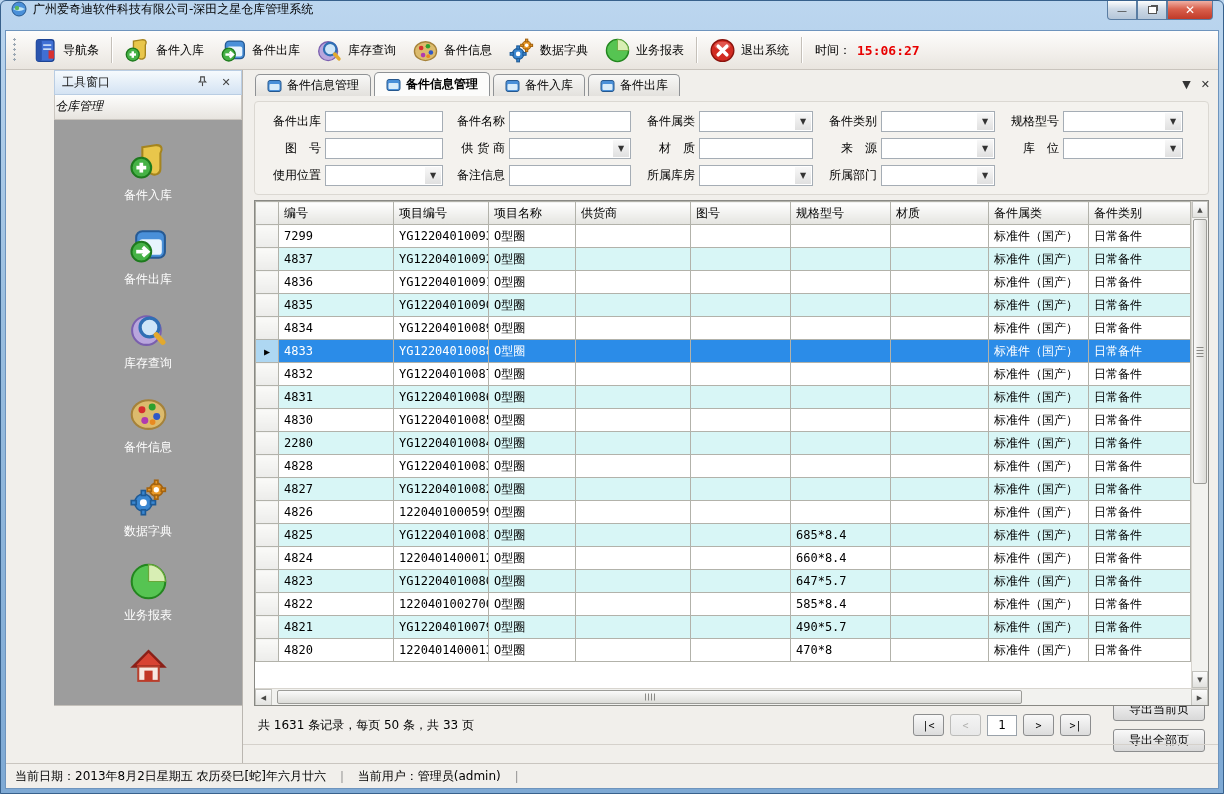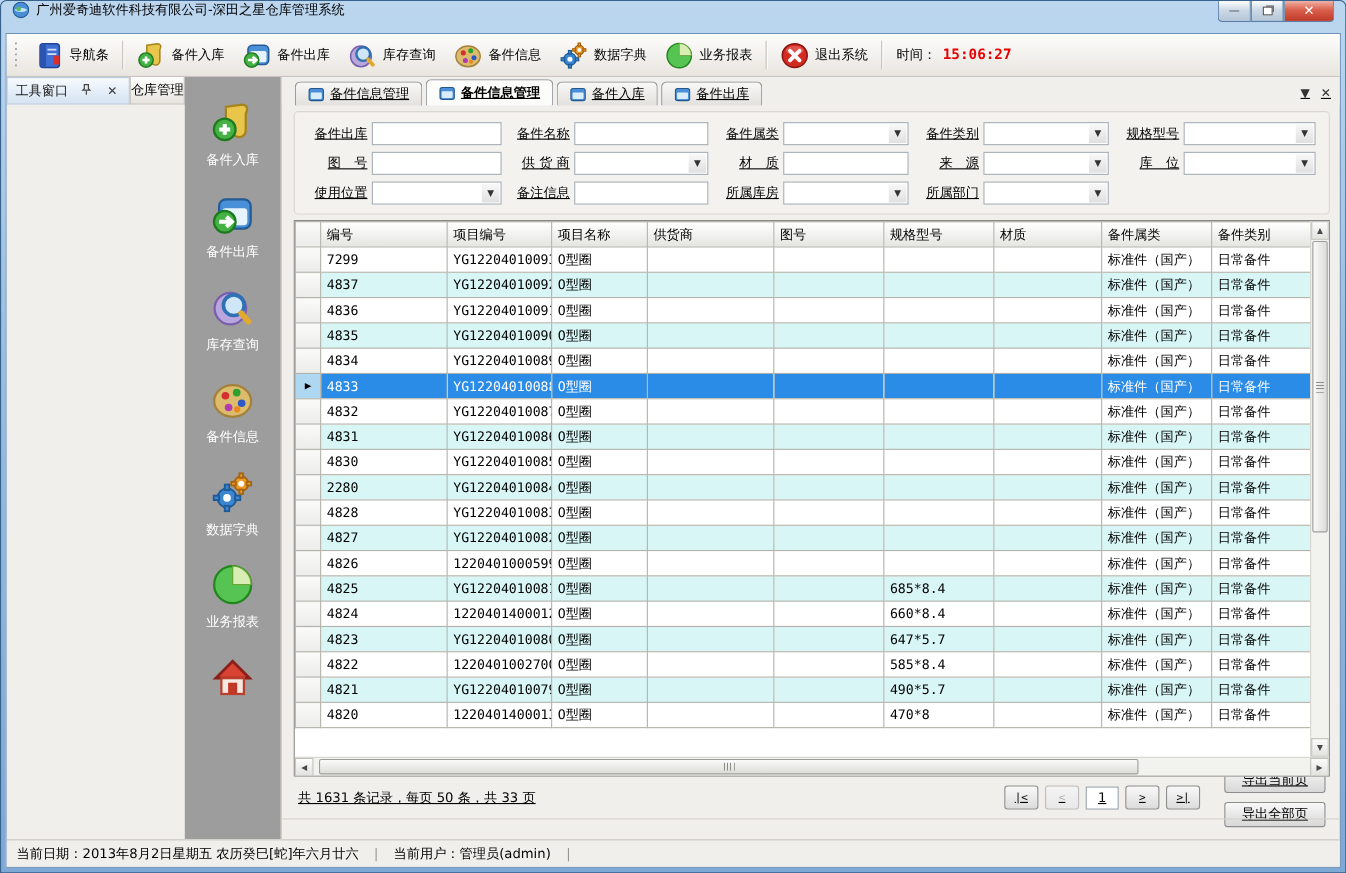--- a/index.html
+++ b/index.html
@@ -32,35 +32,35 @@
     display:flex; align-items:center; padding:0 6px; gap:4px; }
   .drag-dots { width:5px; height:26px; margin-right:3px;
     background-image: radial-gradient(circle, #9aa6b2 1px, transparent 1.2px); background-size:5px 5px; }
   .tool-item { display:flex; align-items:center; gap:5px; padding:3px 7px; border-radius:3px; cursor:pointer; }
   .tool-item svg { width:27px; height:27px; }
   .tool-sep { width:1px; height:26px; background:#c5c0b9; margin:0 3px; box-shadow:1px 0 0 #fff; }
   .tool-time { display:flex; align-items:center; gap:6px; padding:0 6px; }
   .time-value { color:#e80000; font-weight:bold; font-family:"DejaVu Sans Mono", monospace; font-size:13px; }
   
   .content { flex:1; display:flex; overflow:hidden; }
-  .sidebar { width:250px; display:flex; border-right:1px solid #bab6b0; background:#f1efeb; }
+  .sidebar { width:189px; display:flex; flex-direction:column; border-right:1px solid #bab6b0; background:#f1efeb;margin-left:48px; }
   .sidebar-header { height:25px; flex:none; background:linear-gradient(#f6fafd,#d4e3f3); border:1px solid #b9cde3;
     display:flex; align-items:center; padding:0 7px; gap:8px; }
   .sidebar-header .hdr-title { flex:1; color:#1c1c1c; }
   .hdr-btn { cursor:pointer; color:#444; font-size:11px; width:16px; text-align:center; }
-  .sidebar-group { height:25px; flex:none; line-height:23px; text-align:right;
-    background:linear-gradient(#fdfdfc,#e7e4df); border:1px solid #c9c5bf; border-top:none; }
+  .sidebar-group { height:25px; flex:none; line-height:23px; text-align:left;
+    background:linear-gradient(#fdfdfc,#e7e4df); border:1px solid #c9c5bf; border-top:none;font-style:italic; }
   .sidebar-body { flex:1; background:#9d9d9d; display:flex; flex-direction:column; align-items:center;
     padding-top:16px; gap:11px; overflow:hidden; }
   .side-item { display:flex; flex-direction:column; align-items:center; gap:5px; width:150px; padding:5px 0;
     color:#fff; cursor:pointer; border-radius:4px; }
   .side-item svg { width:41px; height:41px; }
   .sidebar-footer { height:58px; flex:none; background:#f1efeb; border-top:1px solid #c4c0ba; }
   
-  .main { flex:1; display:flex; flex-direction:column; overflow:hidden;text-decoration:underline; }
+  .main { flex:1; display:flex; flex-direction:column; overflow:hidden; }
   .tabbar { height:26px; flex:none; display:flex; align-items:flex-end; padding:2px 8px 0 12px; background:#f1efeb; }
   .tab { height:22px; display:flex; align-items:center; gap:5px; padding:0 11px; margin-right:3px;
     border:1px solid #8f9295; border-bottom:none; border-radius:5px 5px 0 0;
     background:linear-gradient(#f8f8f7,#e3e1dd); cursor:pointer; white-space:nowrap; }
   .tab svg { width:15px; height:14px; }
   .tab.active { height:24px; background:#fcfcfb; font-weight:bold; position:relative; z-index:2; }
   .tab-controls { margin-left:auto; display:flex; gap:10px; align-items:center; padding-bottom:5px; color:#333; }
   .tab-ctrl { cursor:pointer; font-size:11px; }
   
   .form-panel { flex:none; margin:5px 9px 3px 11px; background:#f4f2ee; border:1px solid #dbd8d2; border-radius:4px; padding:9px 10px 8px 8px; }

